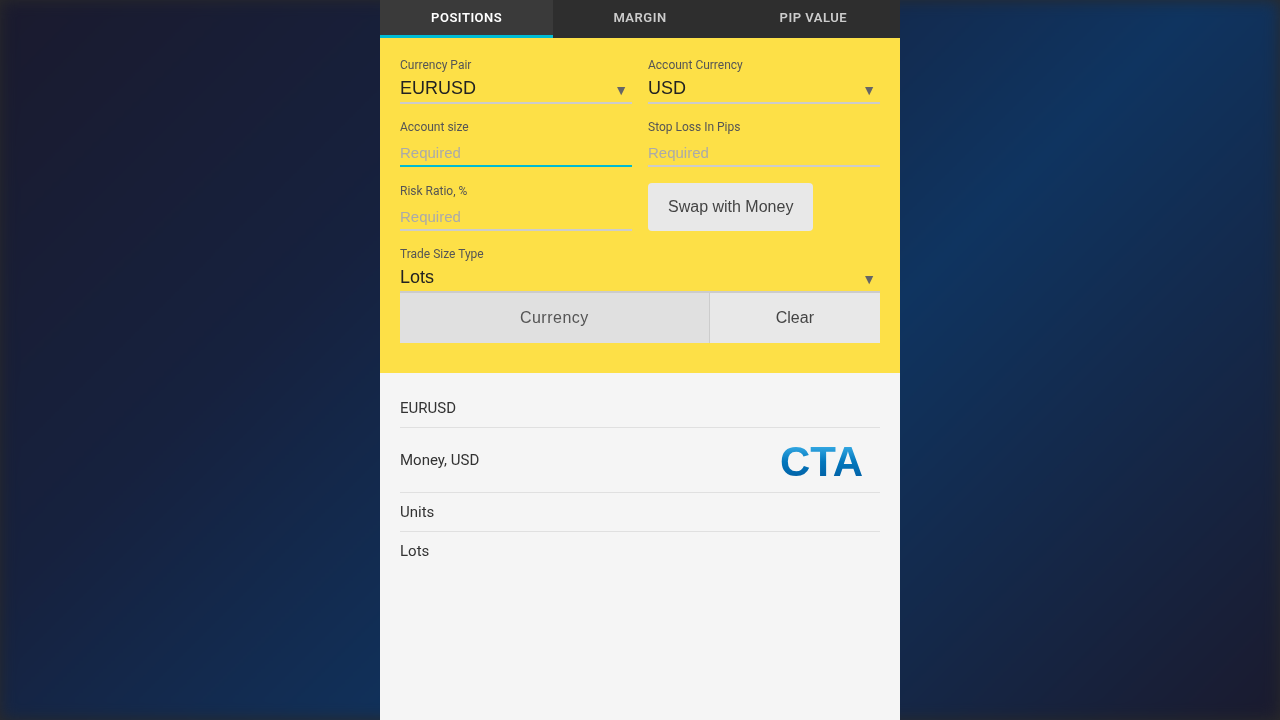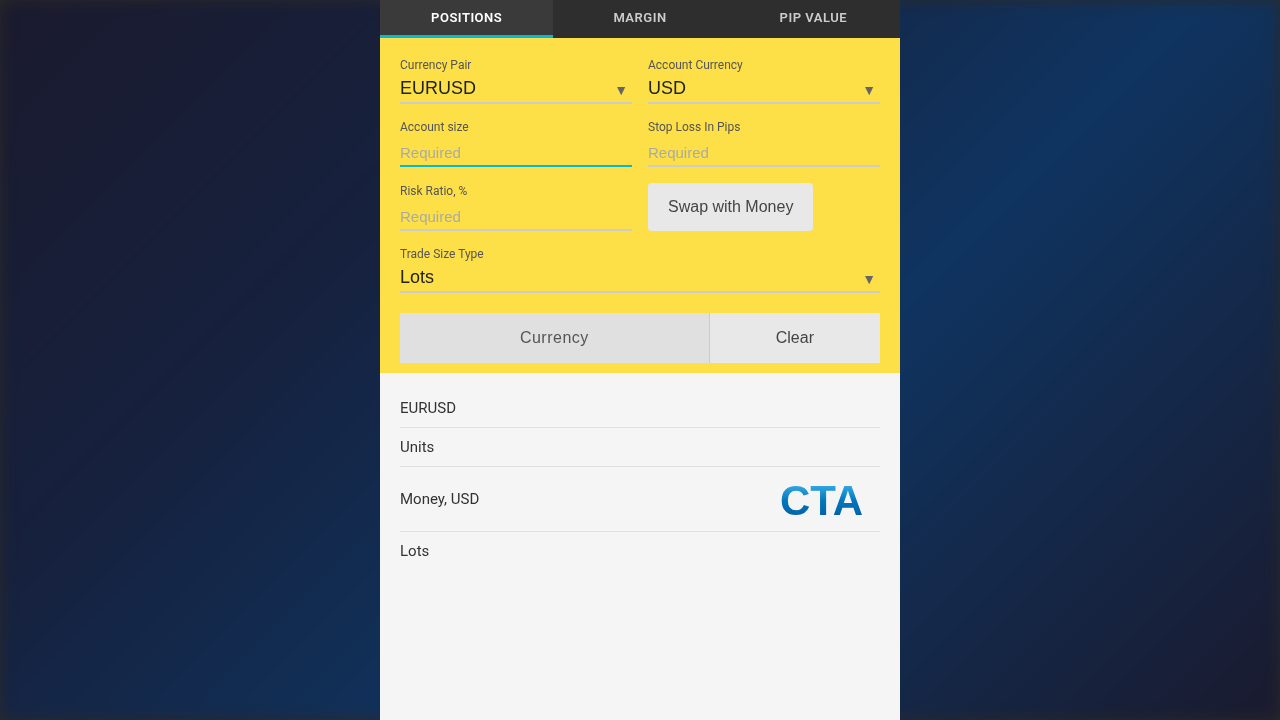--- a/index.html
+++ b/index.html
@@ -158,21 +158,20 @@
       display: flex;
       gap: 16px;
       margin-bottom: 16px;
       align-items: flex-end;
     }
 
     
     .trade-row {
       display: flex;
       gap: 16px;
-      margin-bottom: 20px;
       align-items: flex-end;
     }
 
     .trade-size-input {
       border: none;
       border-bottom: 2px solid #ccc;
       outline: none;
       font-size: 20px;
       color: #222;
       padding: 4px 0;
@@ -342,43 +341,43 @@
 
   </div>
 
   <div class="results-area">
 
     <div class="result-item">
       <span class="result-label">EURUSD</span>
       <span class="result-value"></span>
     </div>
 
-    <div class="result-item">
-      <span class="result-label">Units</span>
-      <span class="result-value"></span>
-    </div>
-
     <div class="result-item" style="position: relative;">
       <span class="result-label">Money, USD</span>
 
       <div class="cta-logo">
         <svg width="100" height="44" viewBox="0 0 100 44">
 
           <text x="0" y="38" font-size="42" font-weight="900" font-family="Arial, sans-serif" fill="url(#grad1)">CTA</text>
           <defs>
             <linearGradient id="grad1" x1="0" y1="0" x2="0" y2="1">
               <stop offset="0%" stop-color="#4fc3f7"></stop>
               <stop offset="50%" stop-color="#0277bd"></stop>
               <stop offset="100%" stop-color="#01579b"></stop>
             </linearGradient>
           </defs>
         </svg>
       </div>
     </div>
 
     <div class="result-item">
+      <span class="result-label">Units</span>
+      <span class="result-value"></span>
+    </div>
+
+    <div class="result-item">
       <span class="result-label">Lots</span>
       <span class="result-value"></span>
     </div>
 
   </div>
 
 </div>
 
 </body></html>

